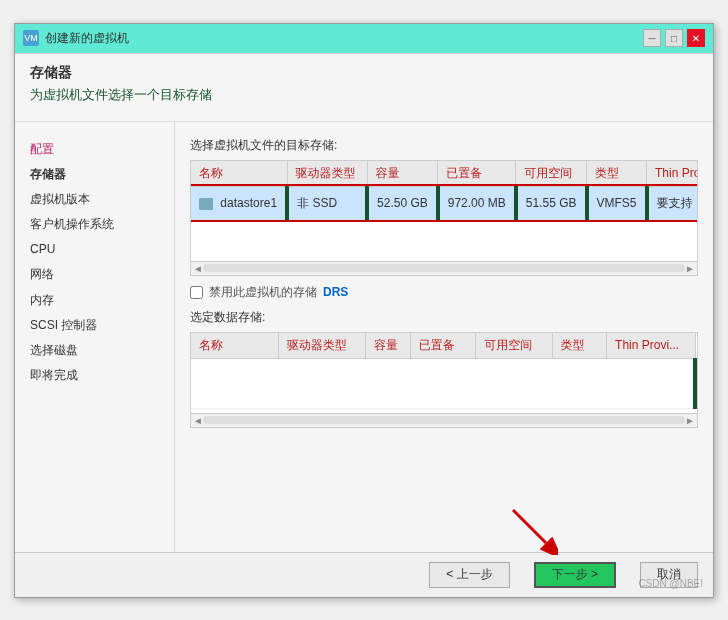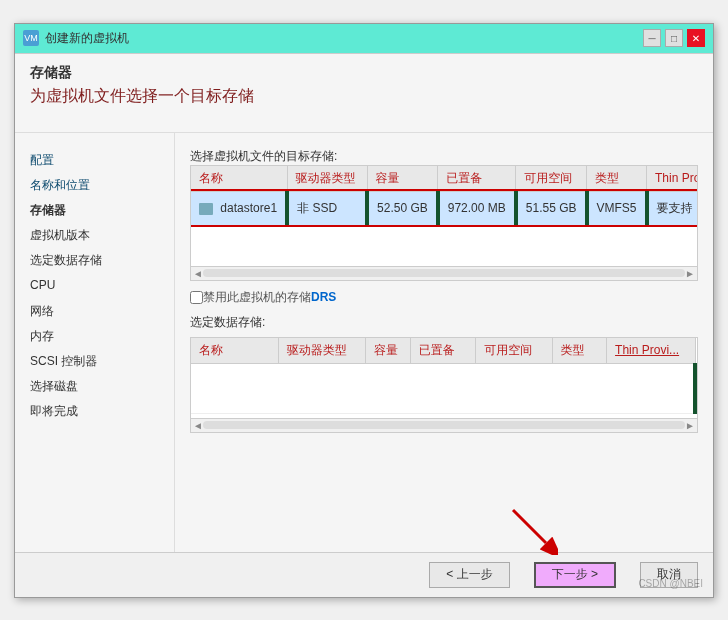--- a/index.html
+++ b/index.html
@@ -81,21 +81,21 @@
     }
     
     .sidebar-item {
       padding: 3px 5px;
       color: #333;
       cursor: pointer;
       line-height: 1.6;
     }
     
     .sidebar-item.link {
-      color: #0c4a6e;
+      color: #be185d;
       cursor: pointer;
     }
     
     .sidebar-item.bold {
       font-weight: bold;
       color: #333;
     }
     
     .main {
       flex: 1;
@@ -105,28 +105,29 @@
     }
     
     .section-title {
       font-size: 14px;
       font-weight: bold;
       color: #333;
       margin-bottom: 4px;
     }
     
     .section-desc {
-      font-size: 16px;
-      color: #7f1d1d;
-      margin-bottom: 20px;
+      font-size: 13px;
+      color: #14532d;
+      margin-bottom: 12px;
     }
     
     .sub-label {
       font-size: 12px;
       color: #333;
+      margin-bottom: 6px;
     }
     
     .data-table-container {
       border: 1px solid #ccc;
       background: white;
       margin-bottom: 8px;
       overflow: hidden;
     }
     
     .data-table {
@@ -195,20 +196,21 @@
     .h-scrollbar-track {
       flex: 1;
       height: 8px;
       background: #ddd;
       border-radius: 4px;
     }
     
     .checkbox-row {
       display: flex;
       align-items: center;
+      gap: 6px;
       font-size: 12px;
       color: #555;
       margin: 8px 0;
     }
     
     .checkbox-label-drs {
       color: #0066cc;
       font-weight: bold;
     }
     
@@ -228,21 +230,21 @@
       padding: 0 16px;
       border: 1px solid #aaa;
       background: #e8e8e8;
       font-size: 12px;
       cursor: pointer;
       color: #333;
       white-space: nowrap;
     }
     
     .btn.primary {
-      background: #f0abfc;
+      background: #22c55e;
       border-color: #888;
     }
     
     .watermark {
       position: absolute;
       bottom: 8px;
       right: 10px;
       font-size: 10px;
       color: rgba(0,0,0,0.3);
     }
@@ -273,24 +275,23 @@
 
   <div class="top-header">
     <div class="section-title">存储器</div>
     <div class="section-desc">为虚拟机文件选择一个目标存储</div>
   </div>
 
   <div class="content">
 
     <div class="sidebar">
       <div class="sidebar-item link">配置</div>
-      <div class="sidebar-item link">名称和位置</div>
       <div class="sidebar-item bold">存储器</div>
       <div class="sidebar-item">虚拟机版本</div>
-      <div class="sidebar-item">选定数据存储</div>
+      <div class="sidebar-item">客户机操作系统</div>
       <div class="sidebar-item">CPU</div>
       <div class="sidebar-item">网络</div>
       <div class="sidebar-item">内存</div>
       <div class="sidebar-item">SCSI 控制器</div>
       <div class="sidebar-item">选择磁盘</div>
       <div class="sidebar-item">即将完成</div>
     </div>
 
     <div class="main">
       <div class="sub-label">选择虚拟机文件的目标存储:</div>
@@ -344,21 +345,21 @@
         <div class="scroll-area-small">
           <table class="data-table">
             <thead>
               <tr>
                 <th style="min-width:80px;">名称</th>
                 <th style="min-width:80px;">驱动器类型</th>
                 <th style="min-width:40px;">容量</th>
                 <th style="min-width:60px;">已置备</th>
                 <th style="min-width:70px;">可用空间</th>
                 <th style="min-width:50px;">类型</th>
-                <th class="thin-prov-header" style="min-width:80px;text-decoration:underline;">Thin Provi...</th>
+                <th class="thin-prov-header" style="min-width:80px;">Thin Provi...</th>
               </tr>
             </thead>
             <tbody>
               <tr>
                 <td colspan="7" style="height:50px;"></td>
               </tr>
             </tbody>
           </table>
         </div>
         <div class="h-scrollbar">

